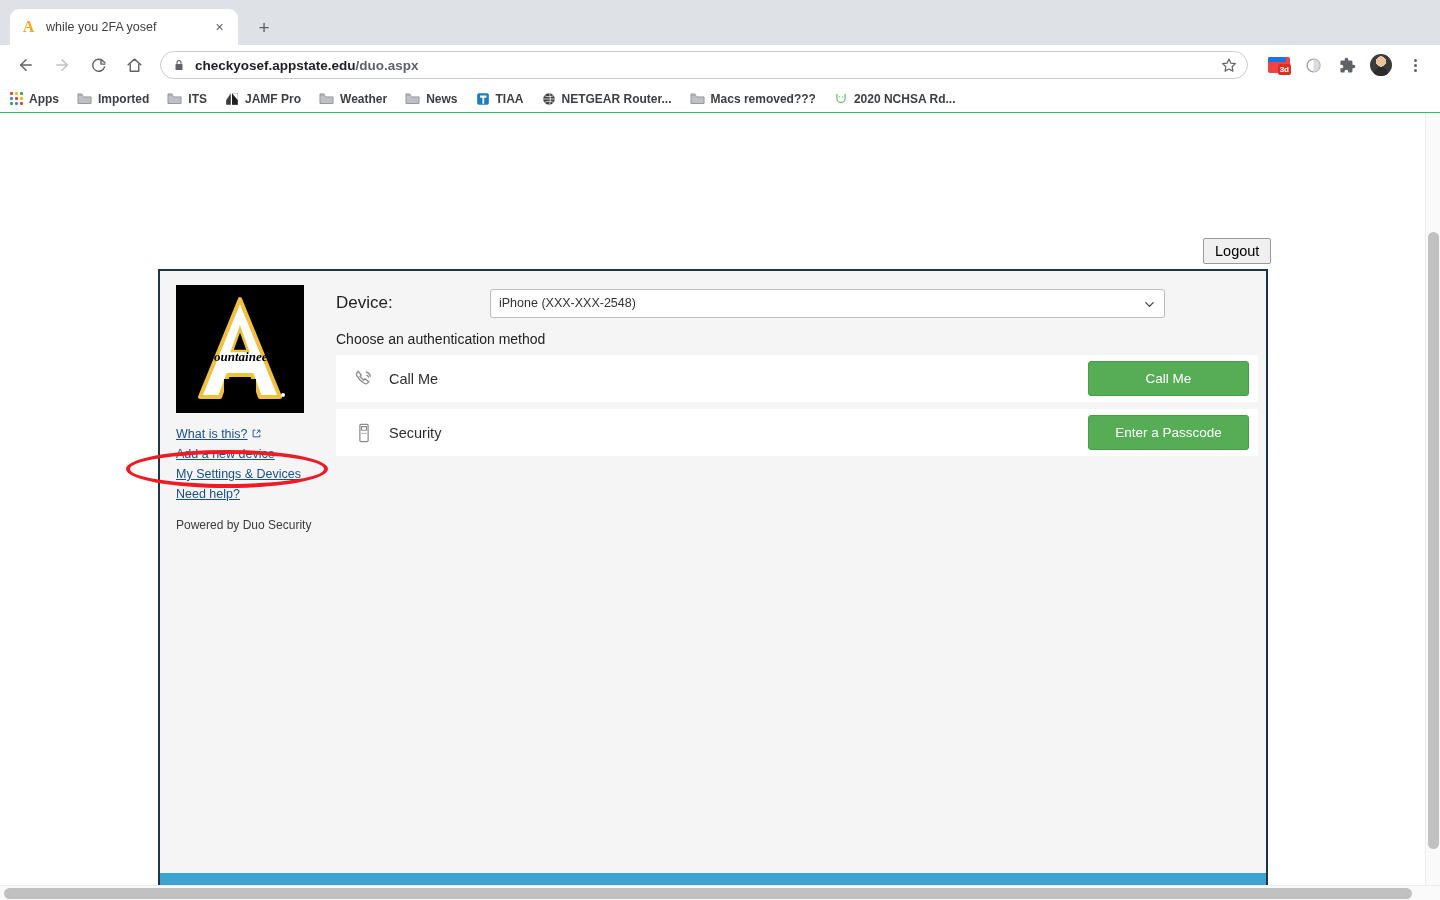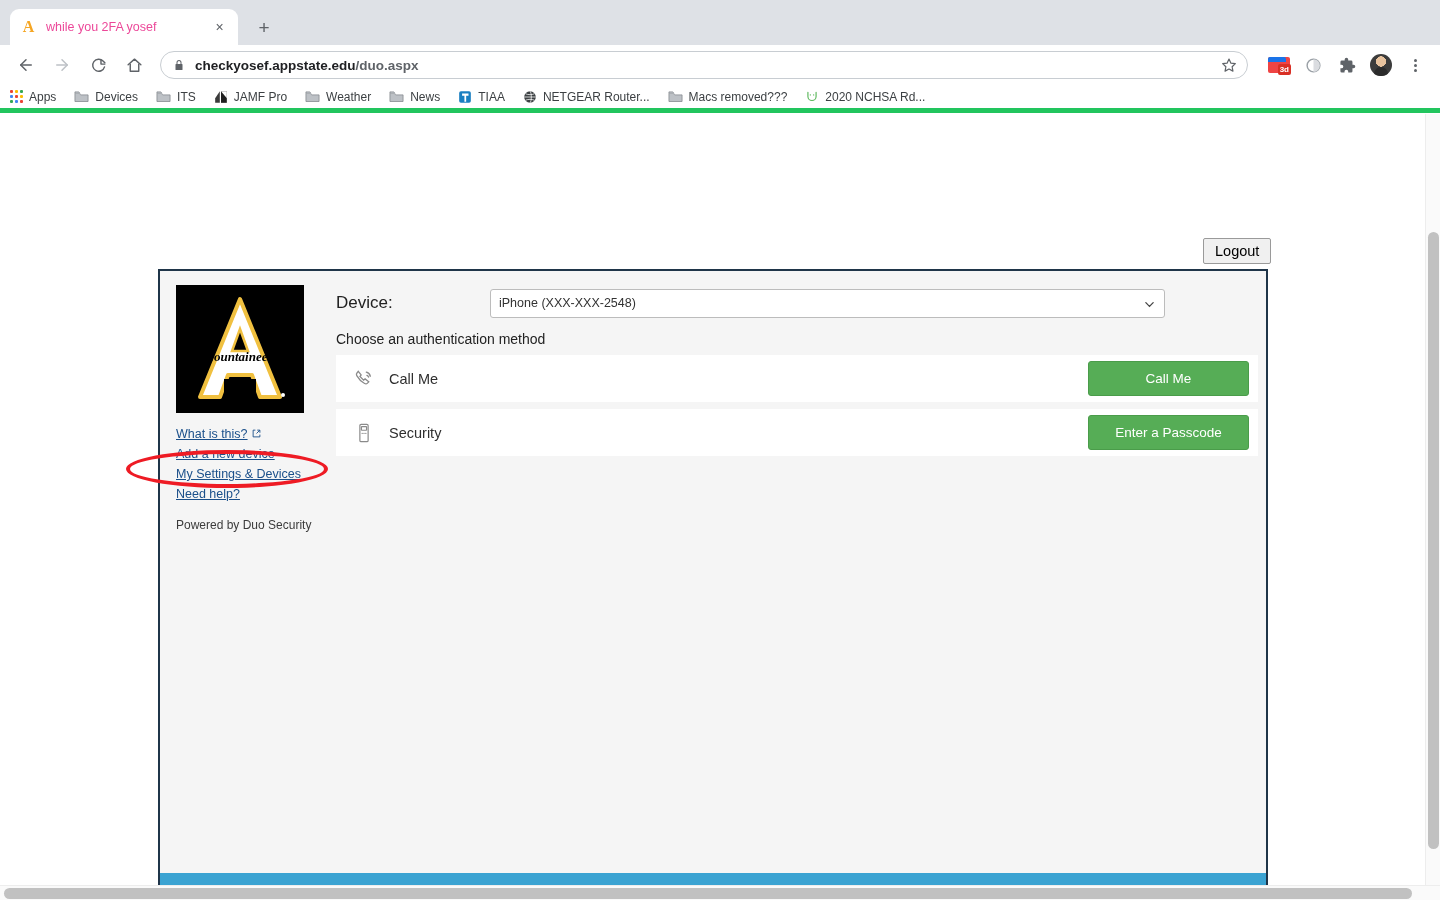--- a/index.html
+++ b/index.html
@@ -29,21 +29,21 @@
     width: 17px; height: 17px; flex: 0 0 17px;
     margin-right: 9px; position: relative;
     display: flex; align-items: center; justify-content: center;
   }
   .favicon-a {
     font-family: "Liberation Serif", serif;
     font-weight: bold; font-size: 16px; color: #f5a623;
     line-height: 1;
   }
   .tab-title {
-    font-size: 12.5px; color: #ec4899; flex: 1;
+    font-size: 12.5px; color: #404040; flex: 1;
     white-space: nowrap; overflow: hidden; text-overflow: ellipsis;
   }
   .tab-close {
     width: 17px; height: 17px; flex: 0 0 17px;
     display: flex; align-items: center; justify-content: center;
     color: #5f6368; font-size: 14px; line-height: 1;
   }
   .newtab {
     width: 28px; height: 28px; margin-left: 12px; margin-bottom: 4px;
     display: flex; align-items: center; justify-content: center;
@@ -93,21 +93,22 @@
   .avatar::after {
     content:""; position:absolute; left:4px; bottom:0; width:14px; height:9px;
     background:#2b2b2b; border-radius: 7px 7px 0 0;
   }
   .kebab { display:flex; flex-direction:column; gap:2px; align-items:center; }
   .kebab i { width:3px; height:3px; background:#5f6368; border-radius:50%; display:block; }
 
   .bookmarks {
     height: 28px; background: #ffffff;
     display: flex; align-items: center; padding: 0 10px;
-    border-bottom: 5px solid #22c55e;
+    border-bottom: 1px solid #22c55e;
+    font-weight: bold;
   }
   .bm { display: flex; align-items: center; margin-right: 18px; }
   .bm-label { font-size: 12px; color: #3c4043; white-space: nowrap; }
   .bm-ico { margin-right: 6px; display:flex; align-items:center; }
   .apps-grid { display:grid; grid-template-columns: repeat(3, 3px); gap:2px; }
   .apps-grid i { width:3px; height:3px; border-radius:1px; display:block; }
 
   
   .viewport {
     position: absolute; left: 0; top: 114px;
@@ -321,21 +322,21 @@
       <span class="bm-label">Apps</span>
     </div>
 
     <div class="bm">
       <span class="bm-ico">
         <svg width="15" height="13" viewBox="0 0 24 20" fill="#bdc1c6" stroke="#80868b" stroke-width="1.2">
             <path d="M1.5 5.2h7.2l2 2.2h11.8v10.6H1.5z"></path>
             <path d="M1.5 5.2V2.6h6.2l2 2.6"></path>
           </svg>
       </span>
-      <span class="bm-label">Devices</span>
+      <span class="bm-label">Imported</span>
     </div>
 
     <div class="bm">
       <span class="bm-ico">
         <svg width="15" height="13" viewBox="0 0 24 20" fill="#bdc1c6" stroke="#80868b" stroke-width="1.2">
             <path d="M1.5 5.2h7.2l2 2.2h11.8v10.6H1.5z"></path>
             <path d="M1.5 5.2V2.6h6.2l2 2.6"></path>
           </svg>
       </span>
       <span class="bm-label">ITS</span>

